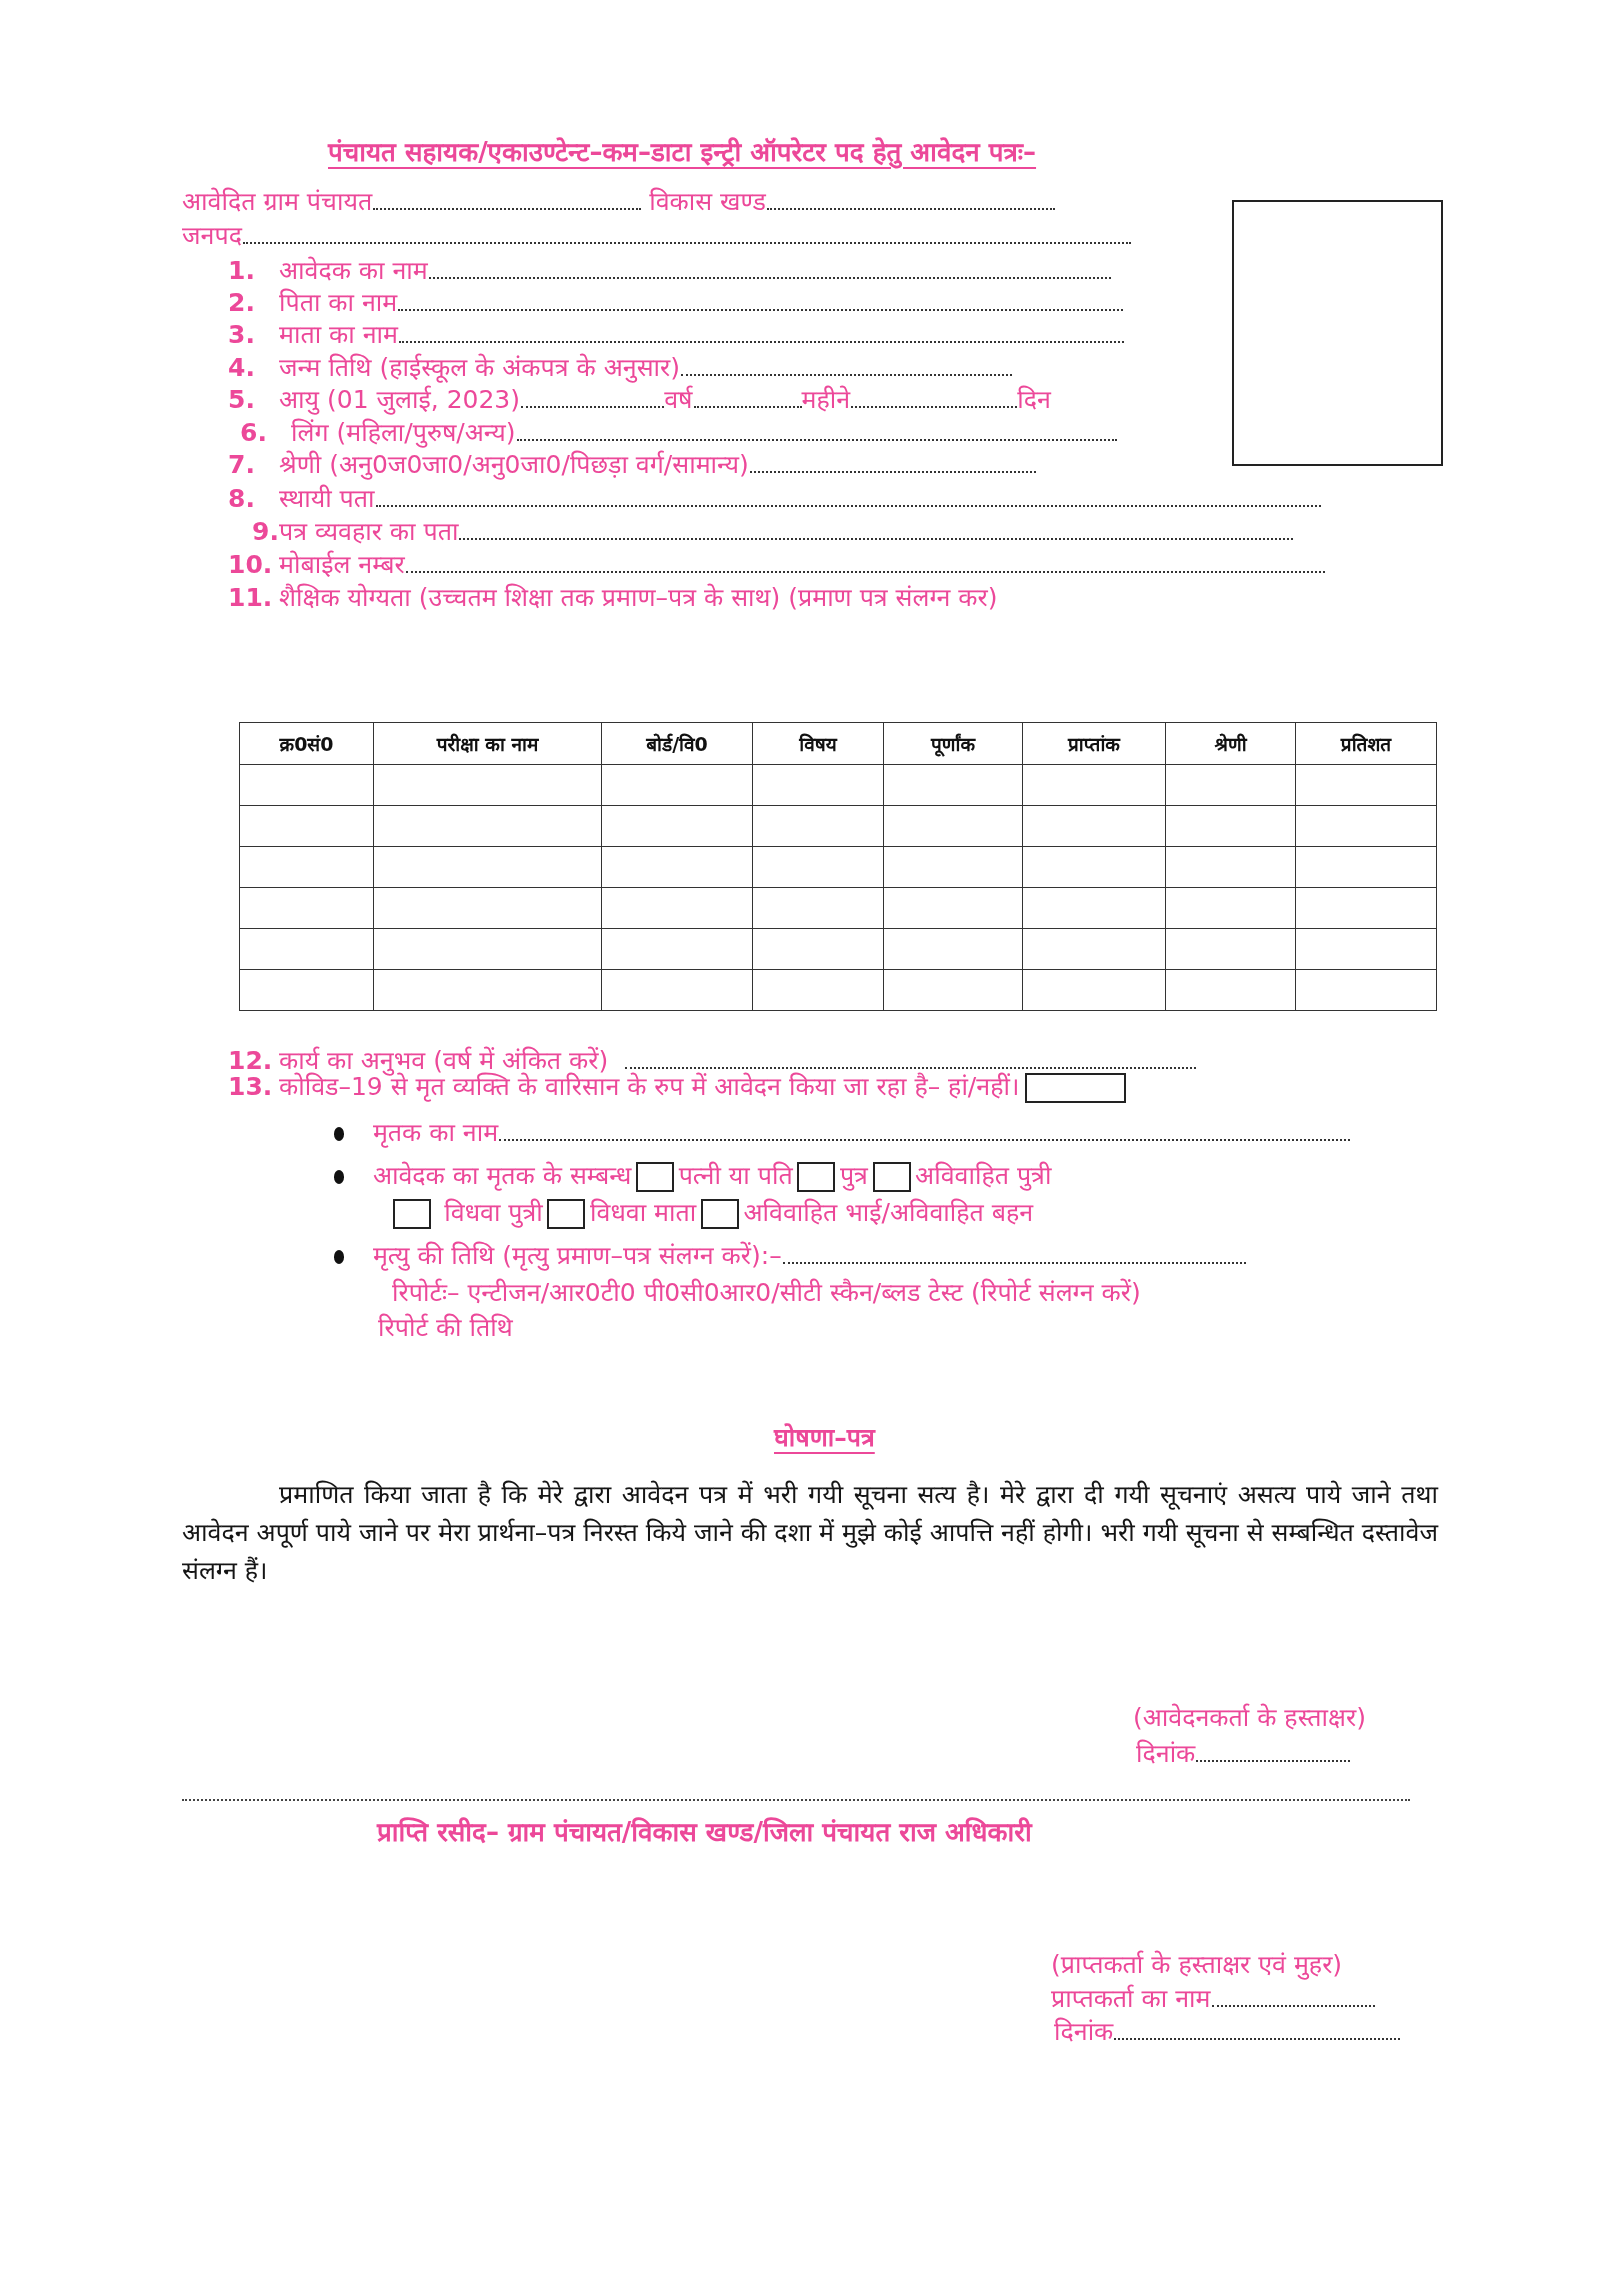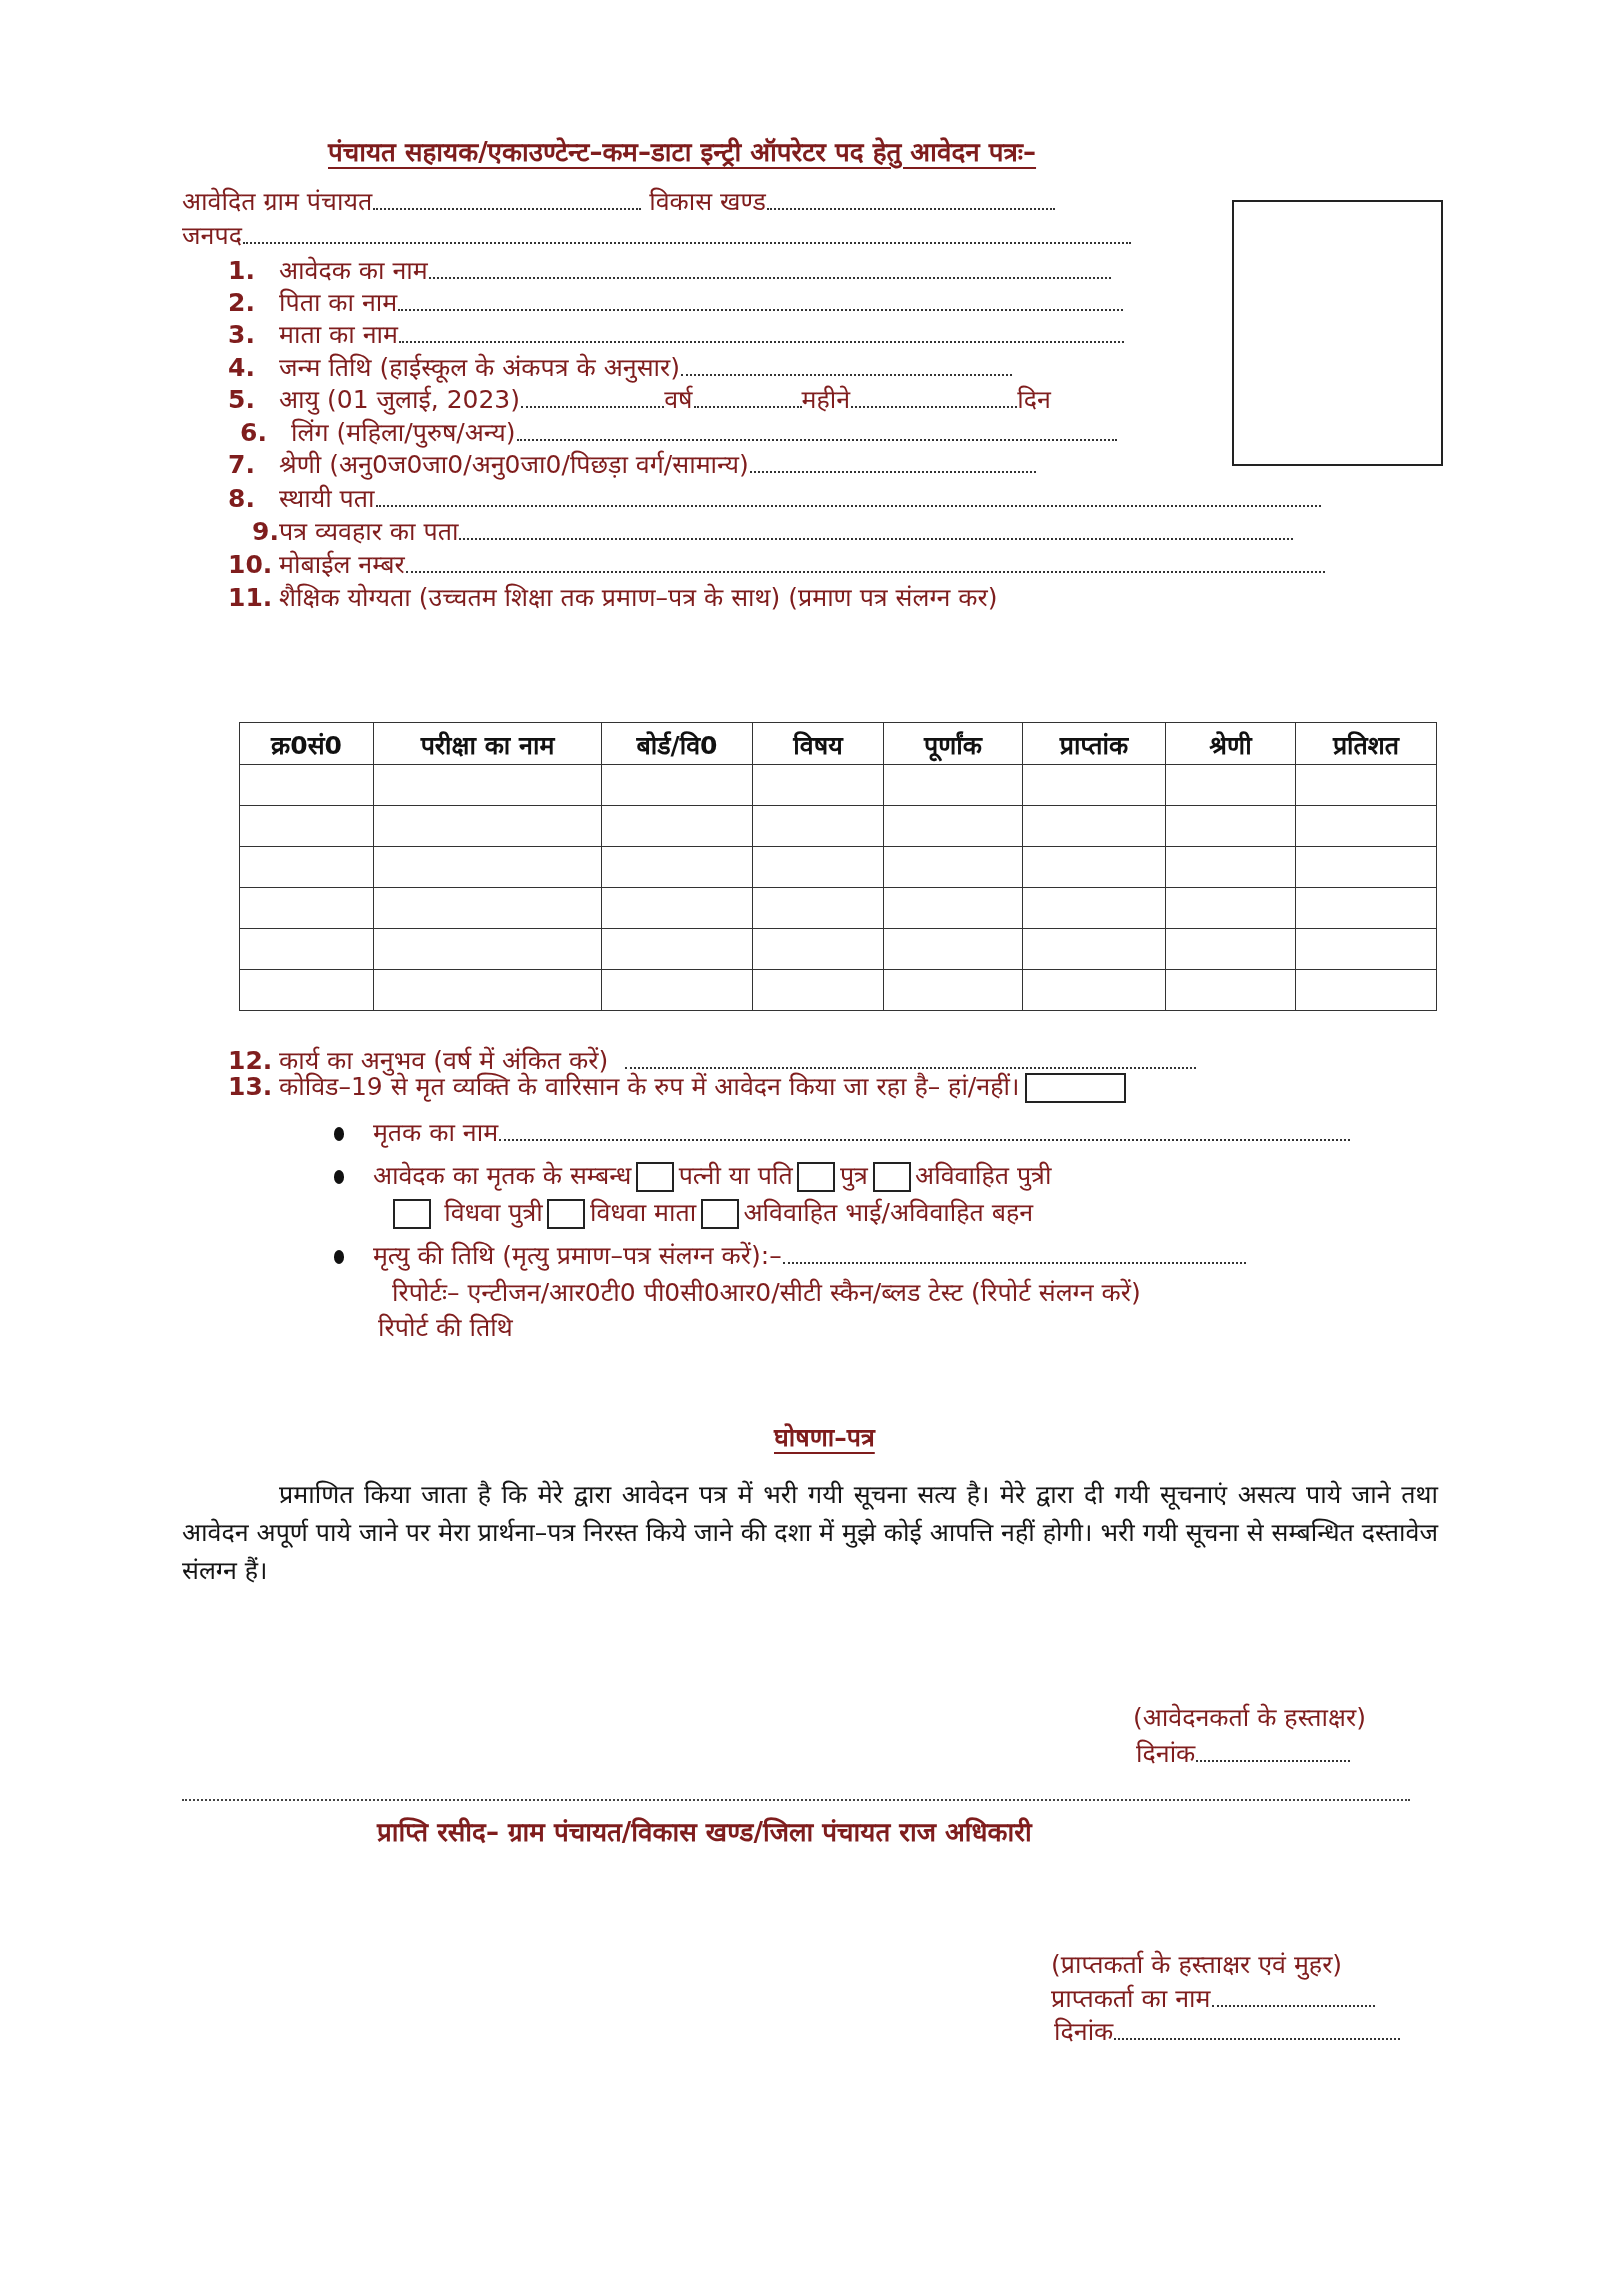--- a/index.html
+++ b/index.html
@@ -1,27 +1,27 @@
 <!DOCTYPE html>
 <html style="font-size:9px"><head>
 <meta charset="utf-8">
 <style>
   html, body { margin: 0; padding: 0; background: #ffffff; }
   body { width: 1616px; height: 2284px; position: relative; overflow: hidden;
          font-family: "DejaVu Sans", "Liberation Sans", sans-serif; color: #111; }
-  .t { position: absolute; font-size: 25px; line-height: 32px; white-space: nowrap; color: #7f1d1d; }
+  .t { position: absolute; font-size: 25px; line-height: 32px; white-space: nowrap; color: #ec4899; }
   .b { font-weight: bold; }
   .u { text-decoration: underline; text-underline-offset: 5.7px; text-decoration-thickness: 1.7px; }
   .dots { display: inline-block; border-bottom: 2.3px dotted #333; height: 0; vertical-align: baseline; margin-left: 1.1px; }
   .num { display: inline-block; width: 51px; font-weight: bold; }
   .photo { position: absolute; left: 1232px; top: 200px; width: 207px; height: 262px;
            border: 2.9px solid #222; background: #fff; }
   table.q { position: absolute; left: 239px; top: 722px; border-collapse: collapse; }
   table.q th, table.q td { border: 1.7px solid #333; padding: 0; }
-  table.q th { height: 41px; font-size: 25px; font-weight: bold; text-align: center; }
+  table.q th { height: 41px; font-size: 19px; font-weight: bold; text-align: center; }
   table.q td { height: 40px; }
   .box { display: inline-block; width: 34px; height: 26px; border: 2.3px solid #222; vertical-align: middle; margin: 0 4.6px; background: #fff; }
   .box-wide { display: inline-block; width: 97px; height: 26px; border: 2.9px solid #222; vertical-align: middle; margin-left: 5.7px; }
   .bullet { display: inline-block; width: 10.3px; height: 13.7px; border-radius: 50%; background: #111; margin-right: 28.6px; vertical-align: middle; }
   .hr-dots { position: absolute; left: 182px; top: 1799px; width: 1228px; border-bottom: 2.3px dotted #444; }
   .para { position: absolute; left: 182px; top: 1476px; width: 1256px; font-size: 25px; line-height: 38px;
           text-align: justify; text-indent: 97px; color: #151515; }
 </style>
 </head>
 <body>

